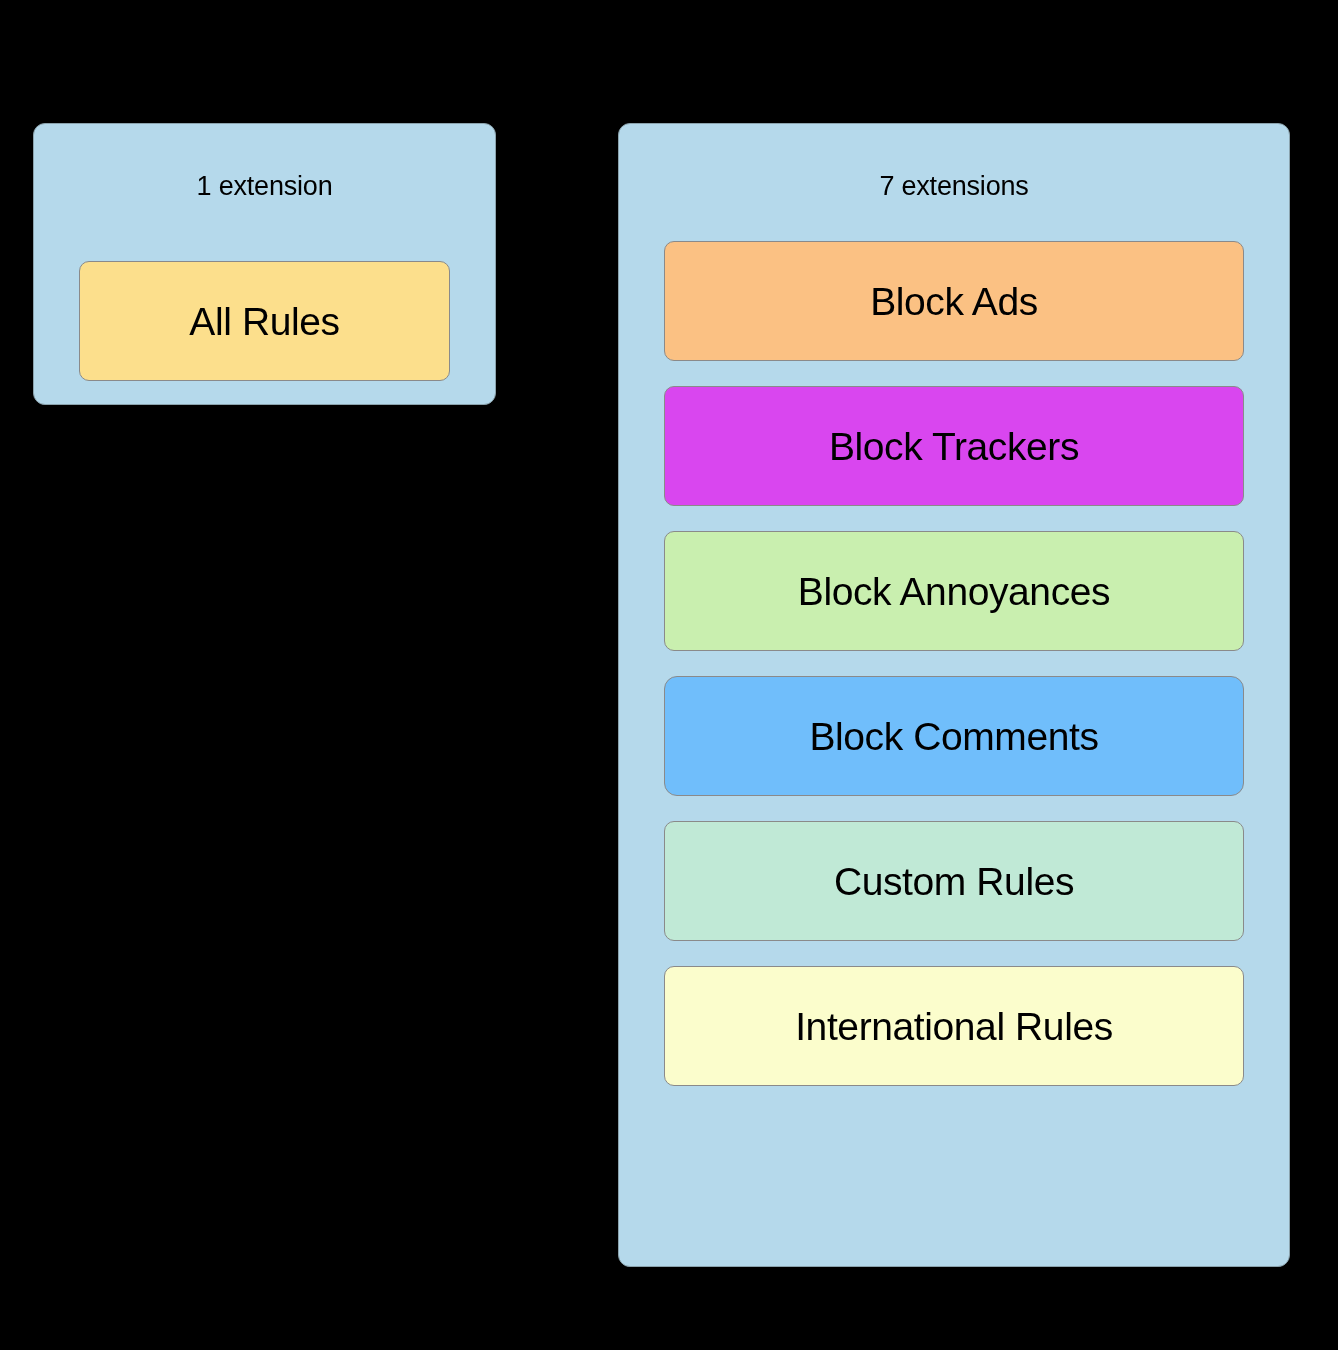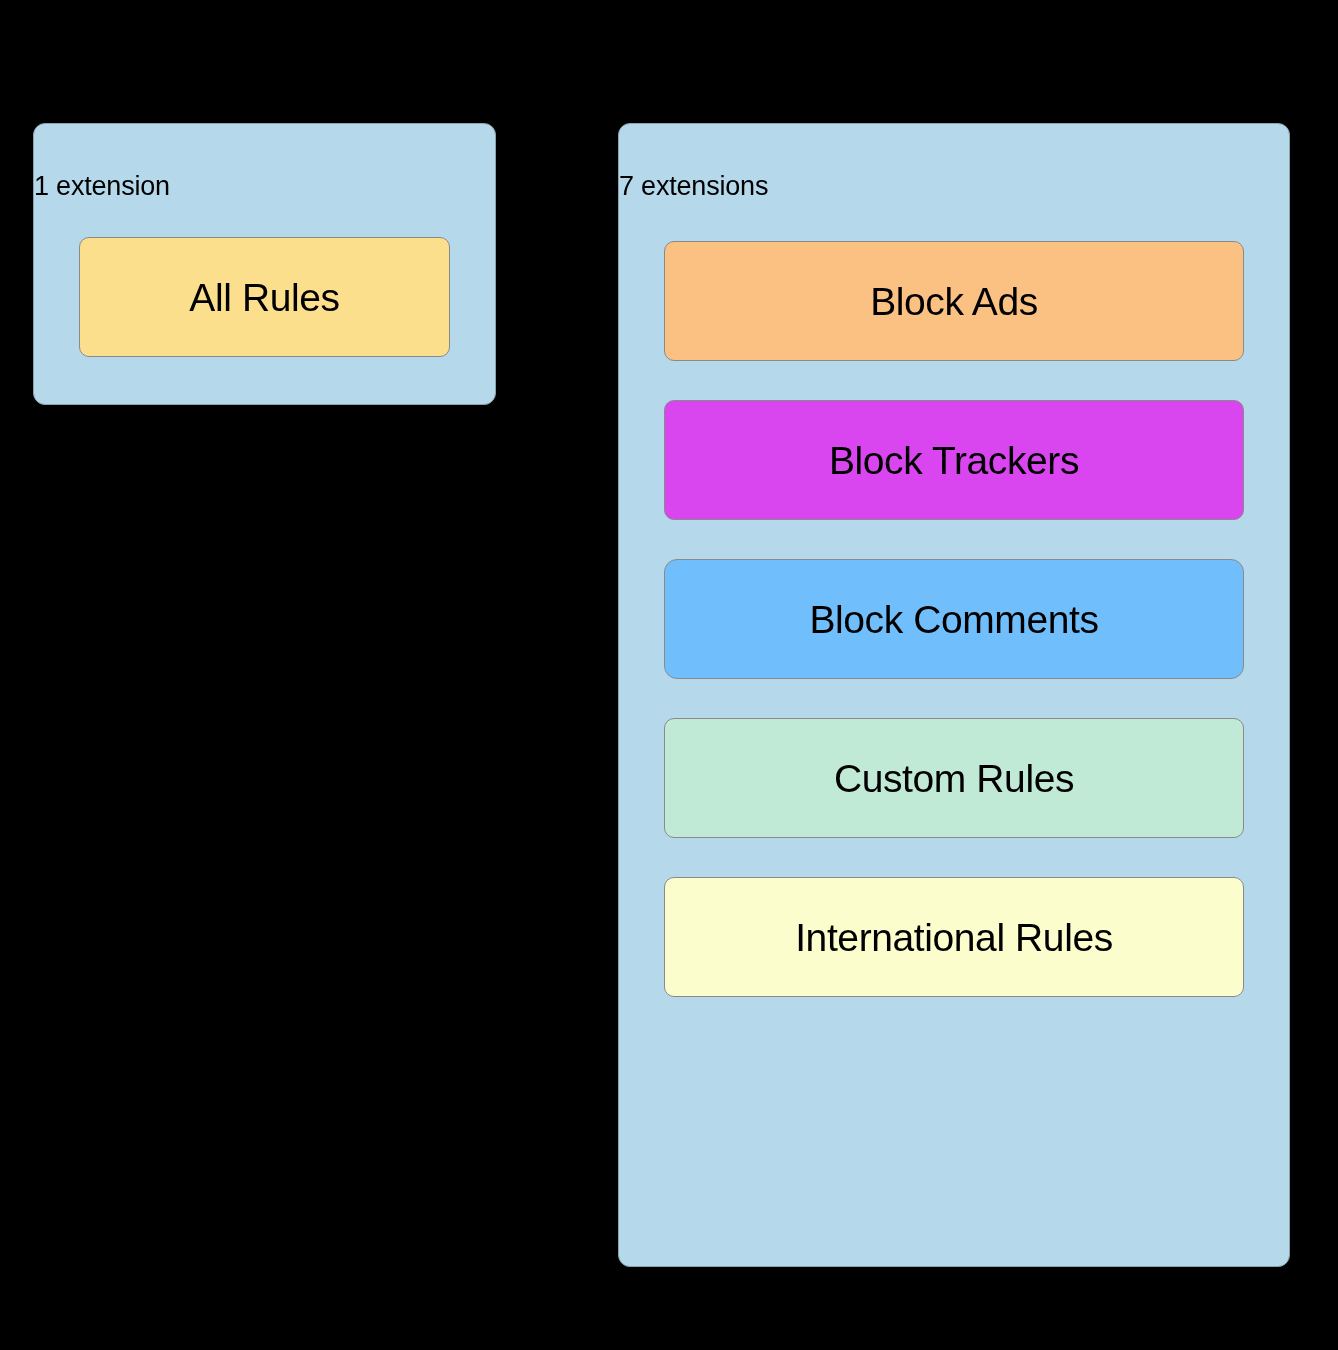--- a/index.html
+++ b/index.html
@@ -27,20 +27,21 @@
   }
 
   .group {
     position: absolute;
     background: #b5d9eb;
     border: 1px solid #8ba3ad;
     border-radius: 12px;
     box-sizing: border-box;
     display: flex;
     flex-direction: column;
+    align-items: center;
   }
 
   .group-label {
     font-size: 27px;
     color: #000000;
     line-height: 1;
     letter-spacing: -0.2px;
     white-space: nowrap;
   }
 
@@ -88,39 +89,40 @@
     top: 123px;
     width: 672px;
     height: 1144px;
   }
   #group-multi .group-label {
     margin-top: 49px;
   }
   #group-multi .card-list {
     padding: 4px 45px;
     margin-top: 37px;
-    gap: 39px;
+    gap: 25px;
   }
 </style>
 </head>
 <body>
 
 <div id="canvas" style="background: rgb(0, 0, 0);">
 
   <div class="group" id="group-single" style="background: rgb(181, 217, 235);">
     <div class="group-label">1 extension</div>
     <div class="card-list">
-      <div class="card" style="background: rgb(252, 223, 140);">All Rules</div>
+      <div class="card" style="background: rgb(252, 223, 140); margin-top: 24px;">All Rules</div>
     </div>
   </div>
 
   <div class="group" id="group-multi" style="background: rgb(181, 217, 235);">
     <div class="group-label">7 extensions</div>
     <div class="card-list">
       <div class="card" style="background: rgb(251, 193, 131);">Block Ads</div>
       <div class="card" style="background: #d946ef;">Block Trackers</div>
+      <div class="card" style="background: rgb(201, 239, 175);">Block Annoyances</div>
       <div class="card" style="background: rgb(112, 190, 251); border-radius: 13px;">Block Comments</div>
       <div class="card" style="background: rgb(192, 233, 214);">Custom Rules</div>
       <div class="card" style="background: rgb(251, 253, 204);">International Rules</div>
     </div>
   </div>
 
 </div>
 
 </body></html>

